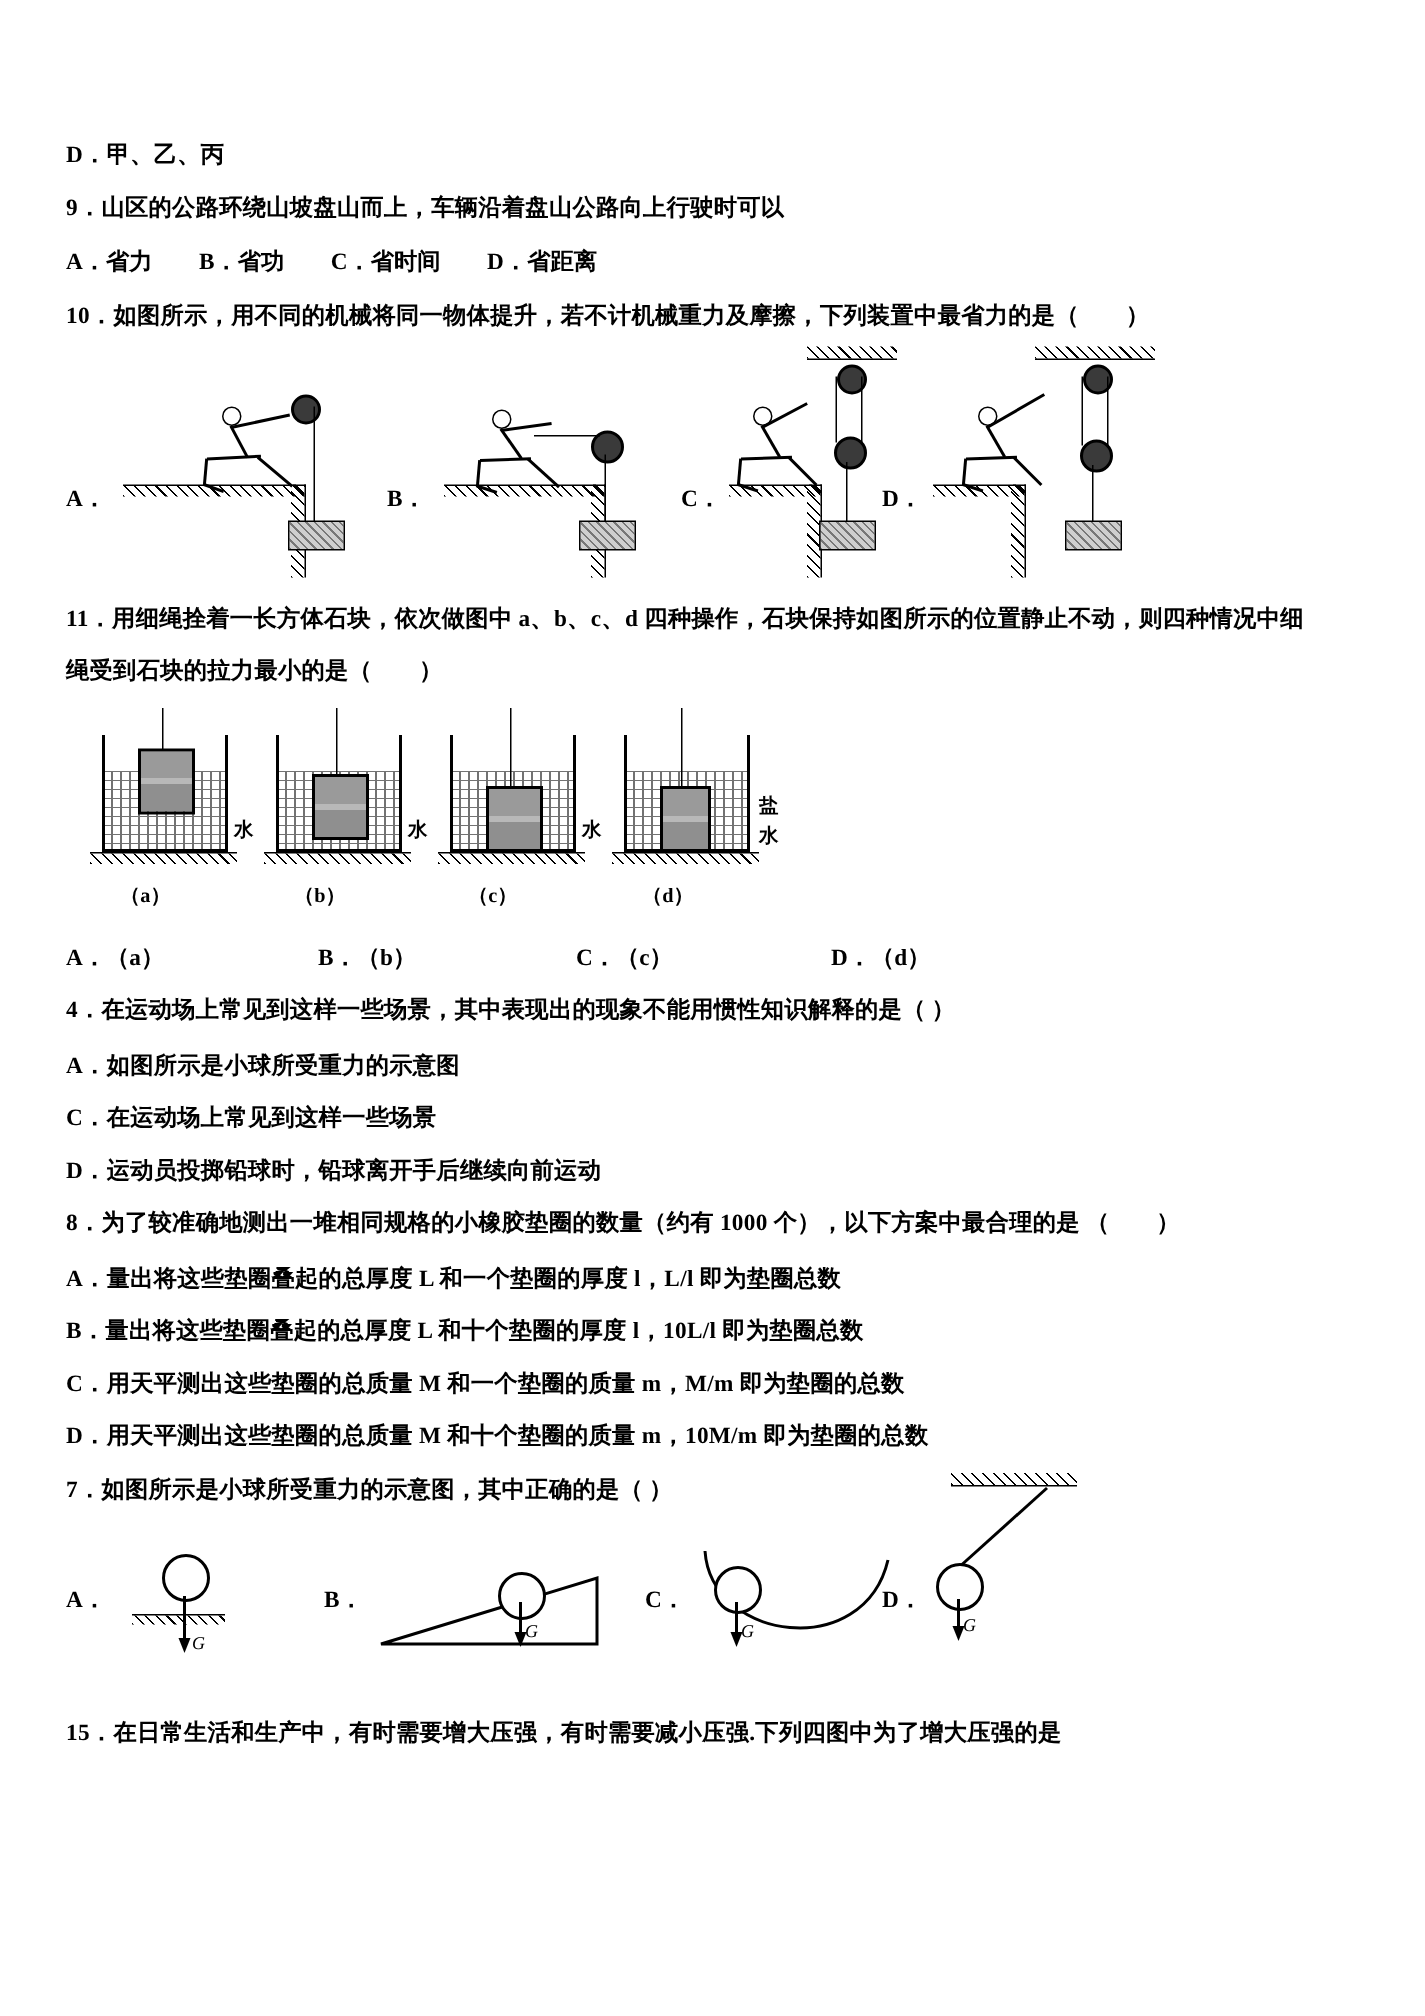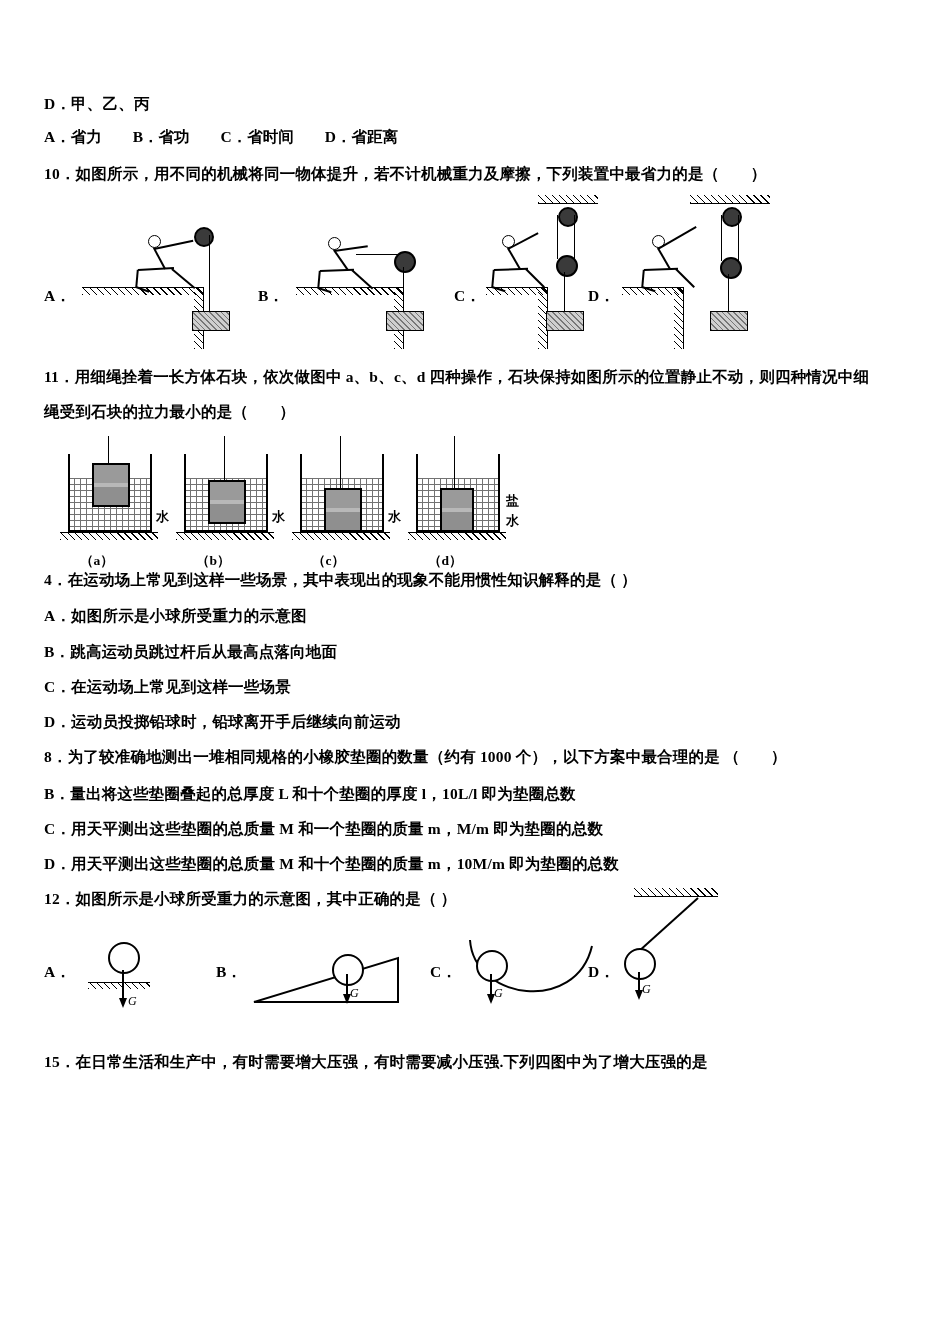--- a/index.html
+++ b/index.html
@@ -179,20 +179,21 @@
   }
 </style>
 </head>
 <body>
 
 <div class="page">
   <div class="content">
 
     <p class="line">D．甲、乙、丙</p>
 
+    <p class="line q">9．山区的公路环绕山坡盘山而上，车辆沿着盘山公路向上行驶时可以</p>
     <p class="opts-inline">A．省力　　B．省功　　C．省时间　　D．省距离</p>
 
     <p class="line q">10．如图所示，用不同的机械将同一物体提升，若不计机械重力及摩擦，下列装置中最省力的是（　　）</p>
 
     <div class="fig10">
 
       <div class="lbl" style="left:0px;">A．</div>
       <div class="sub10" style="left:38px;">
 
         <div class="ground" style="left:0px; top:88px; width:122px;"></div>
@@ -339,33 +340,39 @@
         <div class="stone" style="left:396px; top:52px; width:30px; height:40px;"></div>
         <div class="rope" style="left:410px; top:0px; height:53px;"></div>
         <div class="ground" style="left:364px; top:96px; width:98px;"></div>
         <div class="hatch" style="left:364px; top:97px; width:98px; height:7px;"></div>
         <div class="wlabel" style="left:462px; top:56px;">盐</div>
         <div class="wlabel" style="left:462px; top:76px;">水</div>
         <div class="caption11" style="left:384px;">（d）</div>
       </div>
     </div>
 
+    <div class="opts11">
+      <span style="left:0px;">A．（a）</span>
+      <span style="left:168px;">B．（b）</span>
+      <span style="left:340px;">C．（c）</span>
+      <span style="left:510px;">D．（d）</span>
+    </div>
 
     <p class="line q">4．在运动场上常见到这样一些场景，其中表现出的现象不能用惯性知识解释的是（ ）</p>
     <p class="line">A．如图所示是小球所受重力的示意图</p>
-    <p class="line">B．跳高运动员跳过杆后从最高点落向地面</p>
     <p class="line">C．在运动场上常见到这样一些场景</p>
     <p class="line">D．运动员投掷铅球时，铅球离开手后继续向前运动</p>
 
     <p class="line q">8．为了较准确地测出一堆相同规格的小橡胶垫圈的数量（约有 1000 个），以下方案中最合理的是 （　　）</p>
+    <p class="line">A．量出将这些垫圈叠起的总厚度 L 和一个垫圈的厚度 l，L/l 即为垫圈总数</p>
     <p class="line">B．量出将这些垫圈叠起的总厚度 L 和十个垫圈的厚度 l，10L/l 即为垫圈总数</p>
     <p class="line">C．用天平测出这些垫圈的总质量 M 和一个垫圈的质量 m，M/m 即为垫圈的总数</p>
     <p class="line">D．用天平测出这些垫圈的总质量 M 和十个垫圈的质量 m，10M/m 即为垫圈的总数</p>
 
-    <p class="line q">12．如图所示是小球所受重力的示意图，其中正确的是（ ）</p>
+    <p class="line q">7．如图所示是小球所受重力的示意图，其中正确的是（ ）</p>
 
     <div class="fig14">
 
       <div class="lbl" style="left:0px;">A．</div>
       <div>
         <div class="ball" style="left:64px; top:18px;"></div>
         <div class="ground" style="left:44px; top:58px; width:62px;"></div>
         <div class="hatch" style="left:44px; top:59px; width:62px; height:6px;"></div>
         <div class="arrowline" style="left:78px; top:46px; height:32px;"></div>
         <svg style="position:absolute; left:72px; top:72px;" width="14" height="12">

